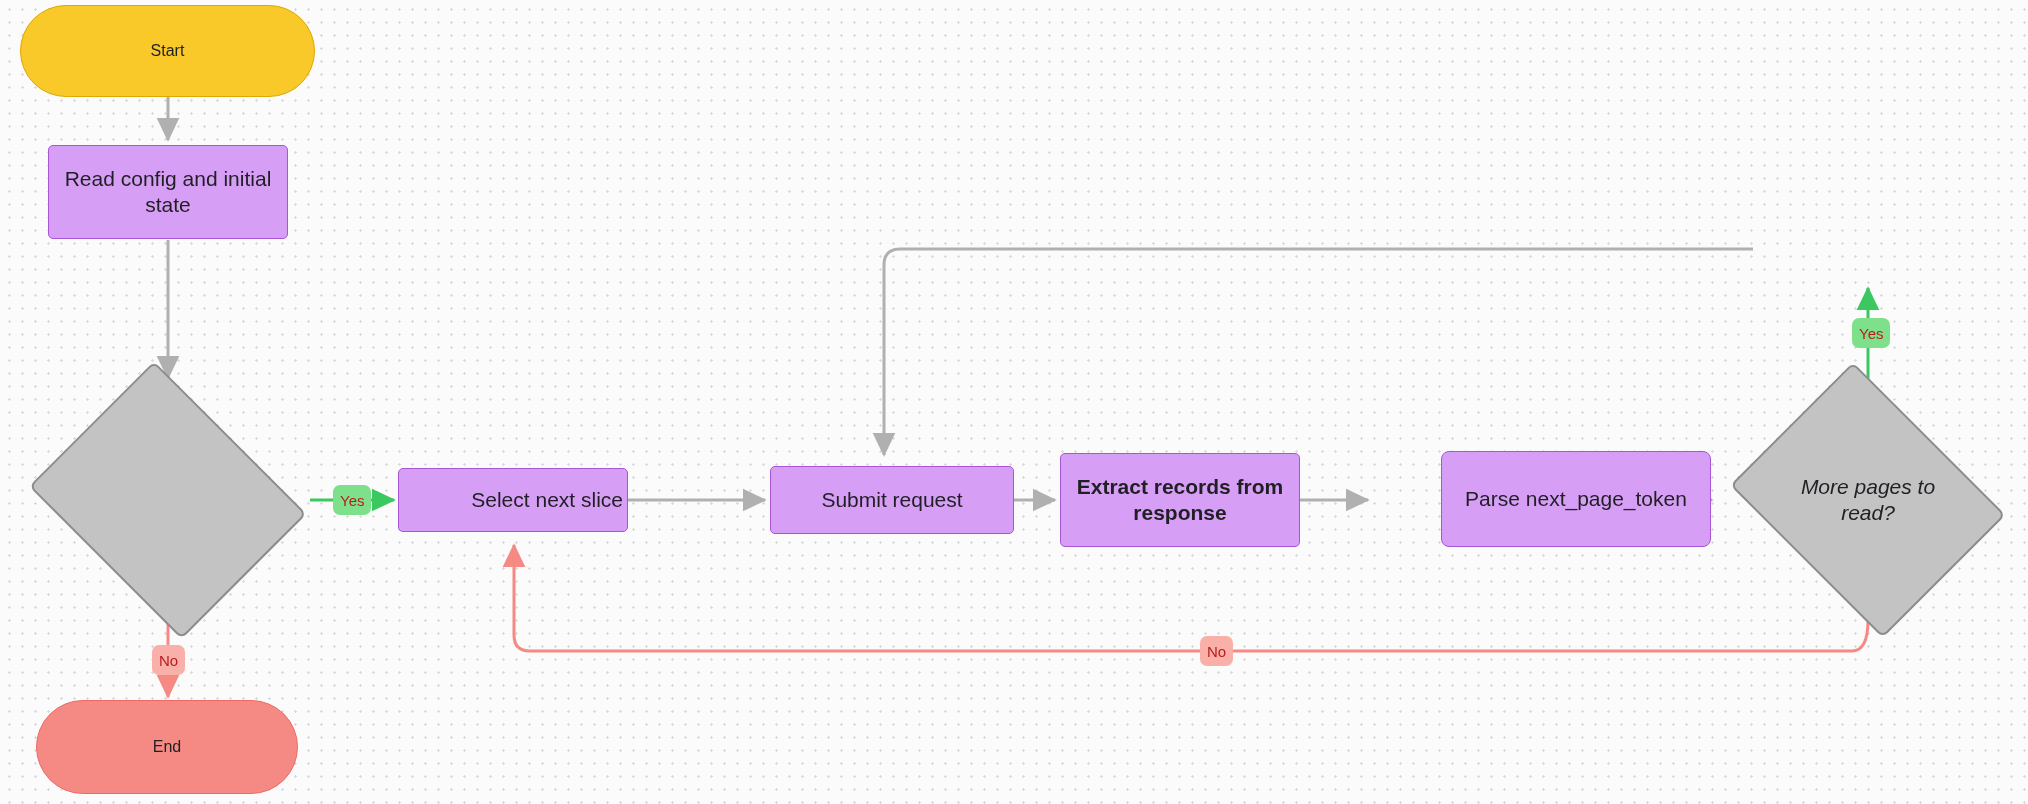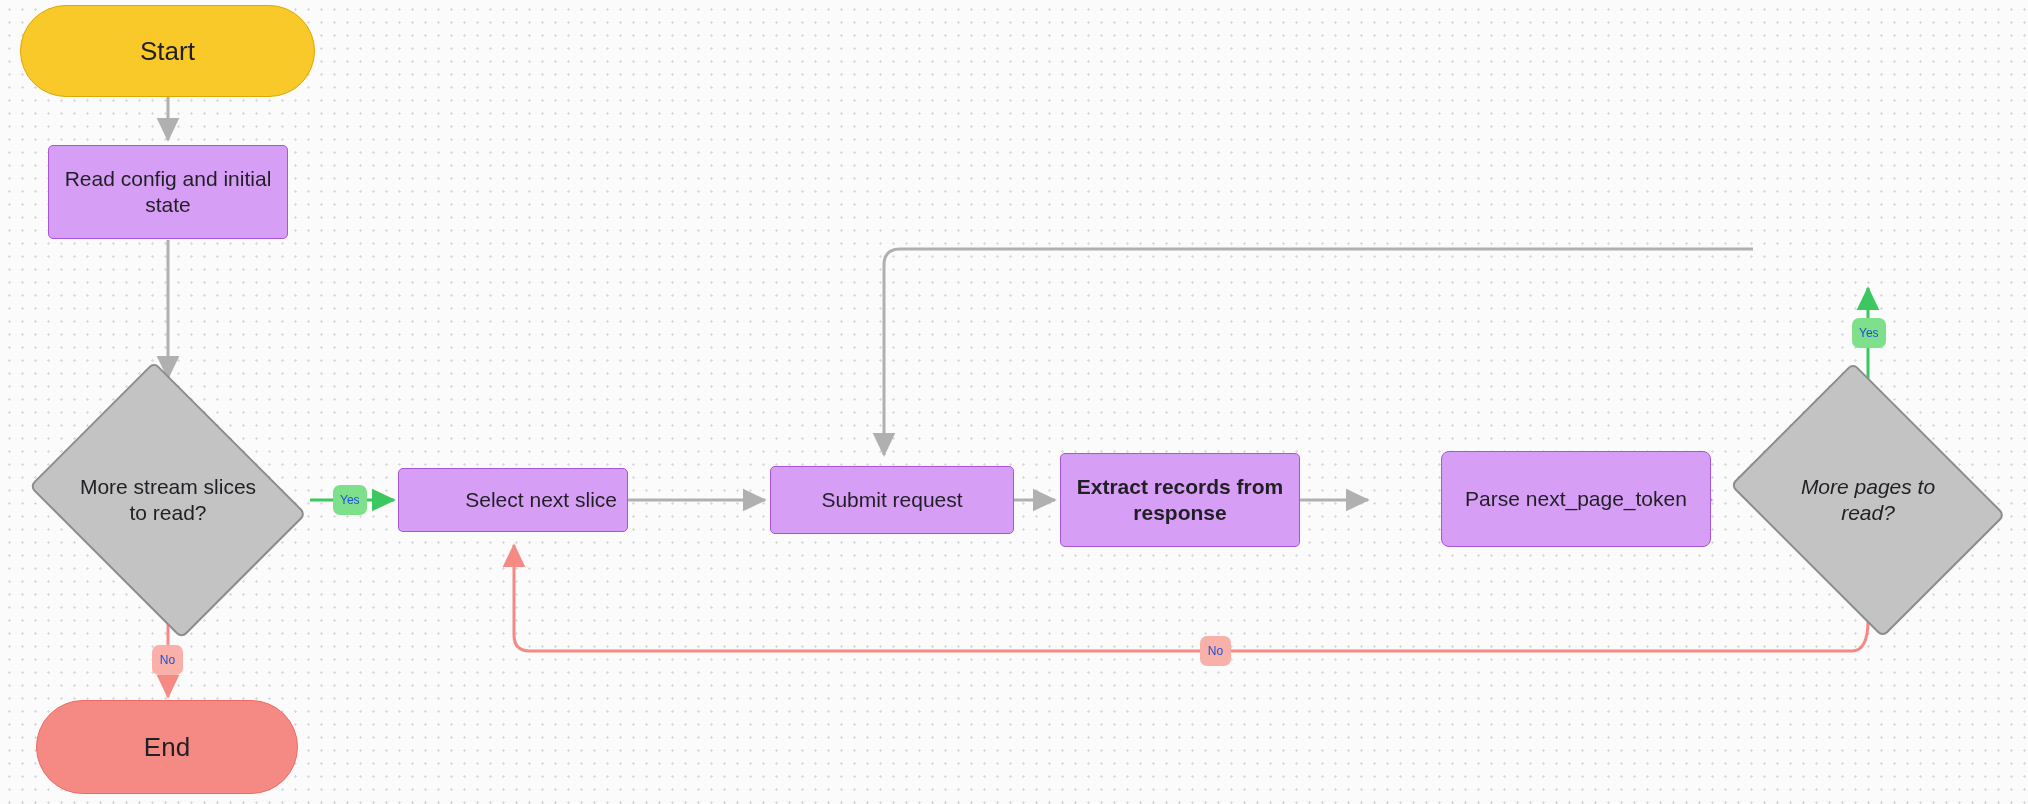--- a/index.html
+++ b/index.html
@@ -33,36 +33,36 @@
     align-items: center;
     justify-content: center;
     text-align: center;
     color: #1f1f24;
     line-height: 1.25;
     z-index: 5;
   }
   .node-terminal {
     border-radius: 48px;
     border: 1.6px solid;
-    font-size: 26px;
+    font-size: 16px;
   }
   .node-start {
     background: #f8c929;
     border-color: #e0a800;
   }
   .node-end {
     background: #f58a85;
     border-color: #ef6a63;
   }
   .node-process {
     background: #d79ef6;
     border: 1.8px solid #a855d6;
     border-radius: 5px;
     font-size: 21px;
-    padding: 4px 10px;
+    padding: 4px 4px;
   }
   .node-decision {
     background: transparent;
     border: none;
     font-size: 21px;
   }
   .diamond-shape {
     position: absolute;
     left: 50%;
     top: 50%;
@@ -78,24 +78,24 @@
     position: relative;
     z-index: 2;
     width: 62%;
   }
   .edge-badge {
     position: absolute;
     box-sizing: border-box;
     display: flex;
     align-items: center;
     justify-content: center;
-    font-size: 12px;
+    font-size: 15px;
     font-weight: 400;
     border-radius: 7px;
-    color: #1d4ed8;
+    color: #b91c1c;
     z-index: 8;
     padding: 0 7px;
     height: 30px;
   }
   .badge-yes {
     background: #7ee08b;
   }
   .badge-no {
     background: #f9b0a8;
   }
@@ -155,21 +155,20 @@
   <div class="node node-terminal node-start" style="left:20px; top:5px; width:295px; height:92px;">
     <span>Start</span>
   </div>
 
   <div class="node node-process" style="left:48px; top:145px; width:240px; height:94px;">
     <span>Read config and initial state</span>
   </div>
 
   <div class="node node-decision" style="left:18px; top:378px; width:300px; height:244px;">
     <div class="diamond-shape"></div>
-    <span class="decision-label">More stream slices to read?</span>
   </div>
 
   <div class="node node-terminal node-end" style="left:36px; top:700px; width:262px; height:94px;">
     <span>End</span>
   </div>
 
   <div class="node node-process" style="left:398px; top:468px; width:230px; height:64px;justify-content:flex-end;">
     <span>Select next slice</span>
   </div>
 

